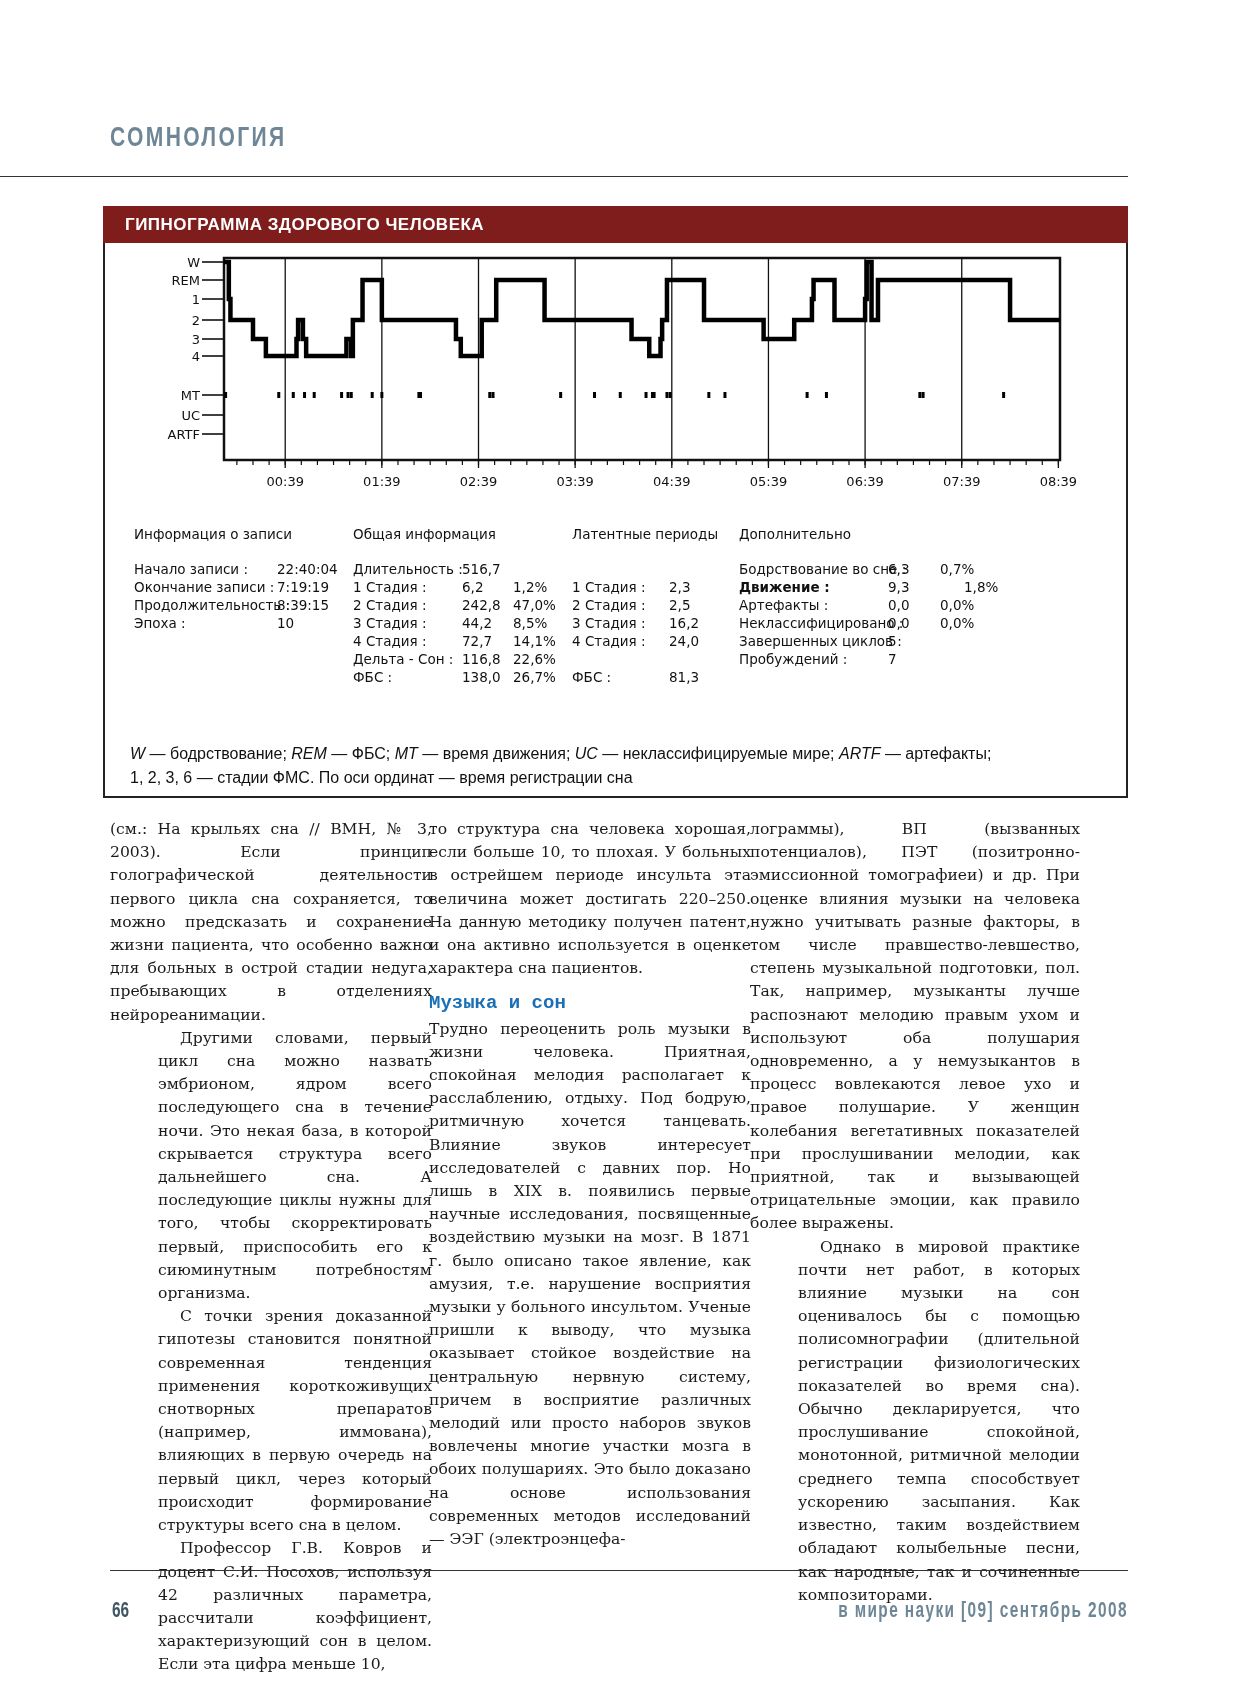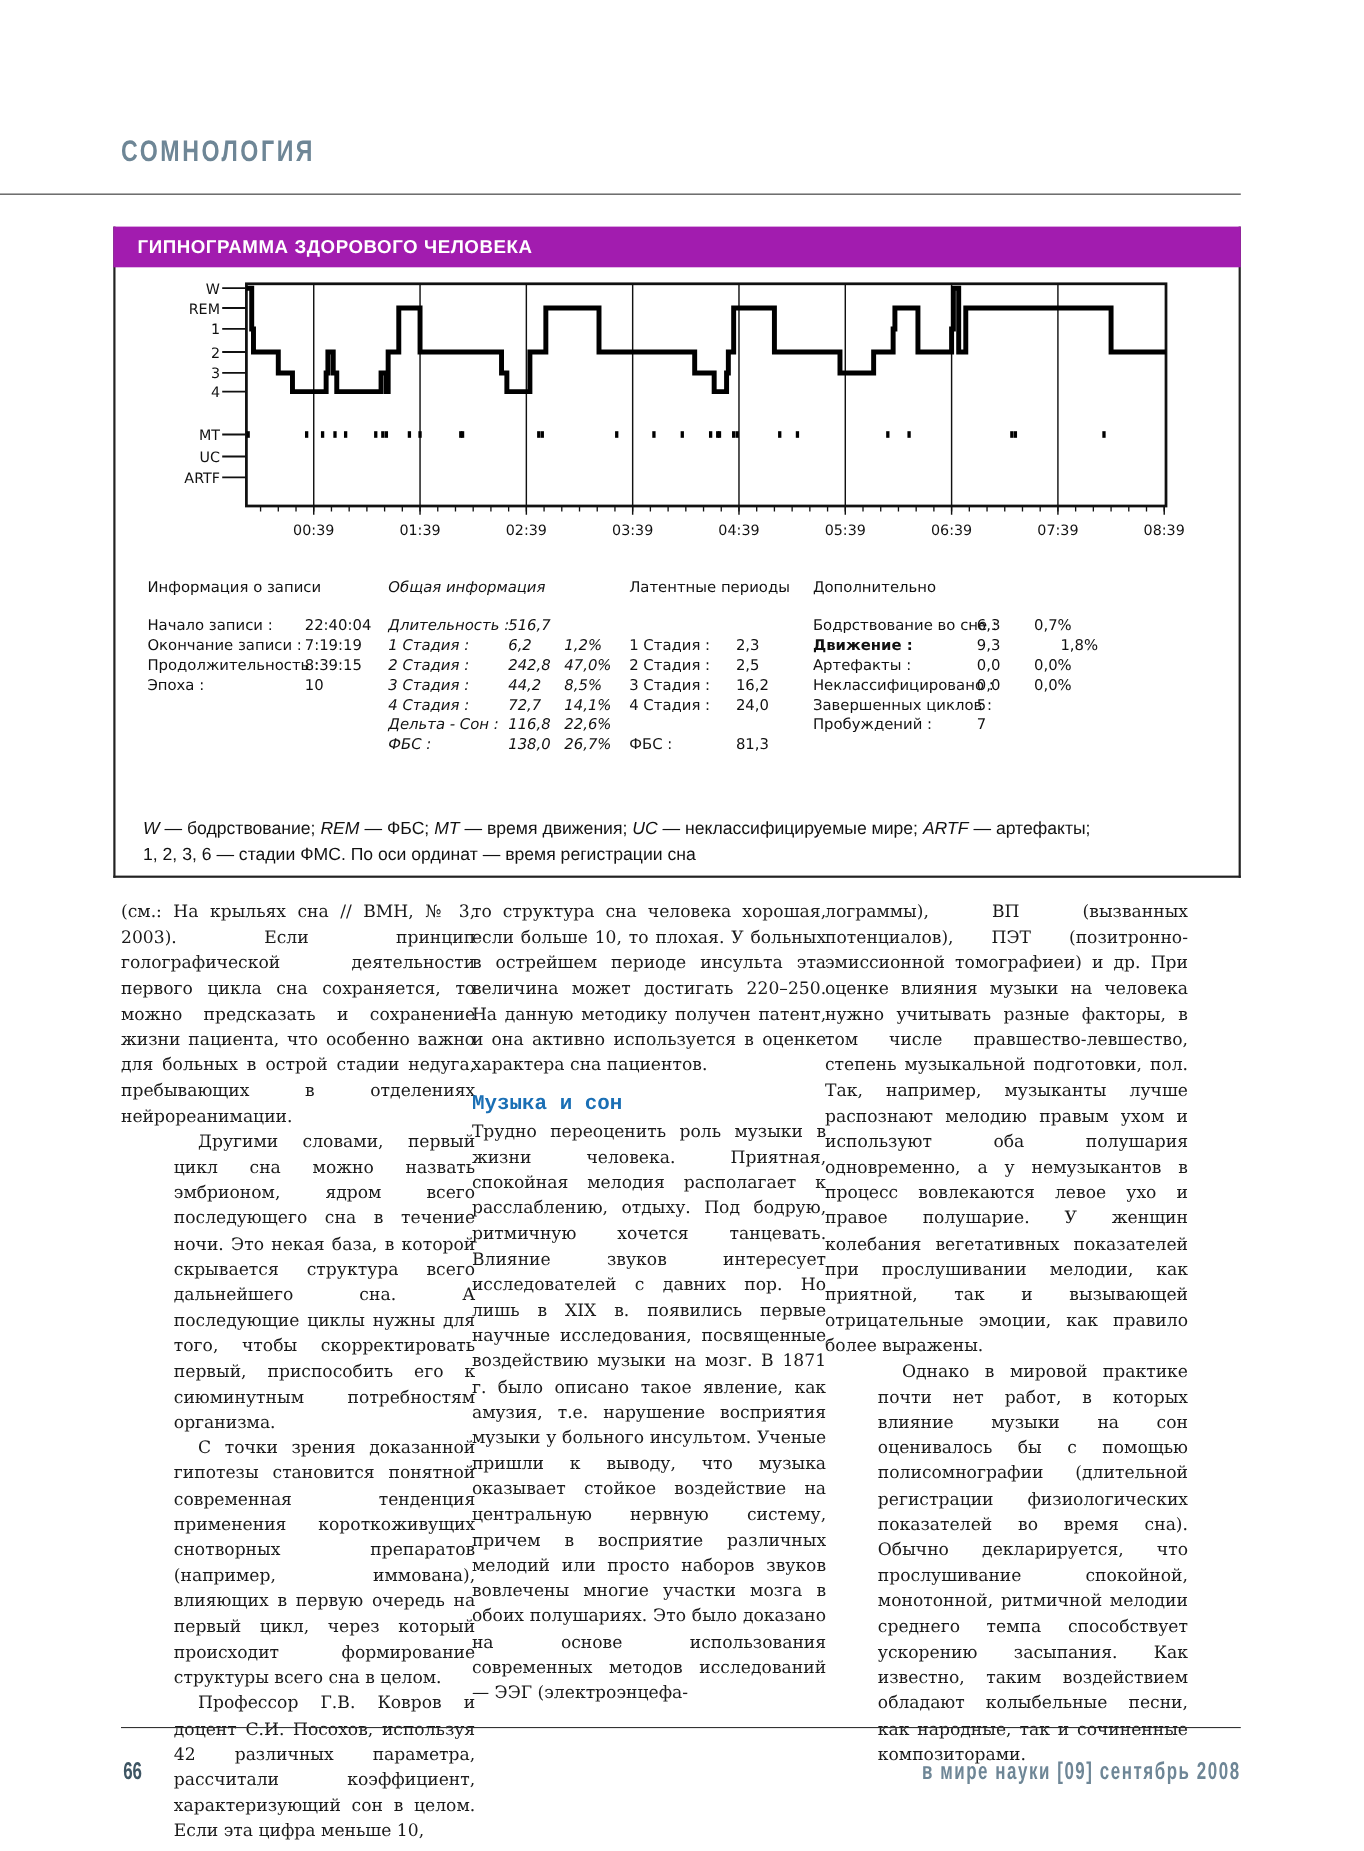--- a/index.html
+++ b/index.html
@@ -1,20 +1,20 @@
 <!DOCTYPE html>
 <html><head>
 <meta charset="utf-8">
 <style>
   html,body{margin:0;padding:0;background:#fff;}
   body{width:1240px;height:1683px;position:relative;overflow:hidden;font-family:"DejaVu Serif",serif;color:#1a1a1a;}
   .rubric{position:absolute;left:110px;top:122px;font-family:"Liberation Sans",sans-serif;font-weight:bold;font-size:27px;letter-spacing:3px;color:#6e8696;transform:scaleX(0.78);transform-origin:left top;}
   .top-rule{position:absolute;left:0;top:176px;width:1128px;height:1px;background:#333;}
   .fig{position:absolute;left:103px;top:206px;width:1025px;height:592px;border:2px solid #222;border-top:none;box-sizing:border-box;background:#fff;}
-  .fig-head{position:absolute;left:103px;top:206px;width:1025px;height:37px;background:#a21caf;}
+  .fig-head{position:absolute;left:103px;top:206px;width:1025px;height:37px;background:#7f1d1d;}
   .fig-title{position:absolute;left:22px;top:9px;color:#fff;font-family:"Liberation Sans",sans-serif;font-weight:bold;font-size:17px;letter-spacing:0.5px;}
   svg.hyp{position:absolute;left:103px;top:243px;}
   .stats{position:absolute;font-family:"DejaVu Sans",sans-serif;font-size:13.5px;color:#111;line-height:18px;}
   .stats .h{margin-bottom:17px;}
   .stats .row{display:flex;white-space:nowrap;}
   .legend{position:absolute;left:130px;top:742px;width:980px;font-family:"Liberation Sans",sans-serif;font-size:16px;line-height:24px;color:#111;}
   .legend i{font-style:italic;}
   .col{position:absolute;top:818px;width:322px;font-size:15.6px;line-height:23.2px;text-align:justify;}
   .col p{margin:0;text-indent:0;}
   .col p.ind{text-indent:22px;margin-left:48px;}
@@ -169,21 +169,21 @@
     </div>
     <div class="row">
       <span style="display: inline-block; width: 143px;">Продолжительность :</span>
       <span style="display: inline-block; width: 70px;">8:39:15</span>
     </div>
     <div class="row">
       <span style="display: inline-block; width: 143px;">Эпоха :</span>
       <span style="display: inline-block; width: 70px;">10</span>
     </div>
   </div>
-<div class="stats" id="t-gen" style="left:353px;top:525px;font-style:italic;">
+<div class="stats" id="t-gen" style="left:353px;top:525px;">
     <div class="h">Общая информация</div>
     <div class="row">
       <span style="display: inline-block; width: 109px;">Длительность :</span>
       <span style="display: inline-block; width: 51px;">516,7</span>
       <span style="display: inline-block; width: 50px;">&nbsp;</span>
     </div>
     <div class="row">
       <span style="display: inline-block; width: 109px;">1 Стадия :</span>
       <span style="display: inline-block; width: 51px;">6,2</span>
       <span style="display: inline-block; width: 50px;">1,2%</span>

